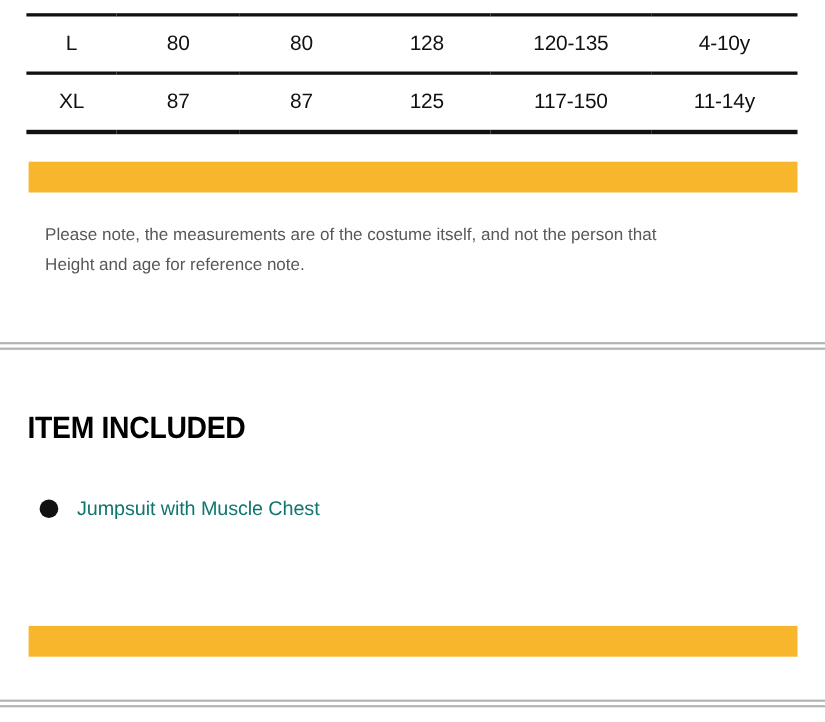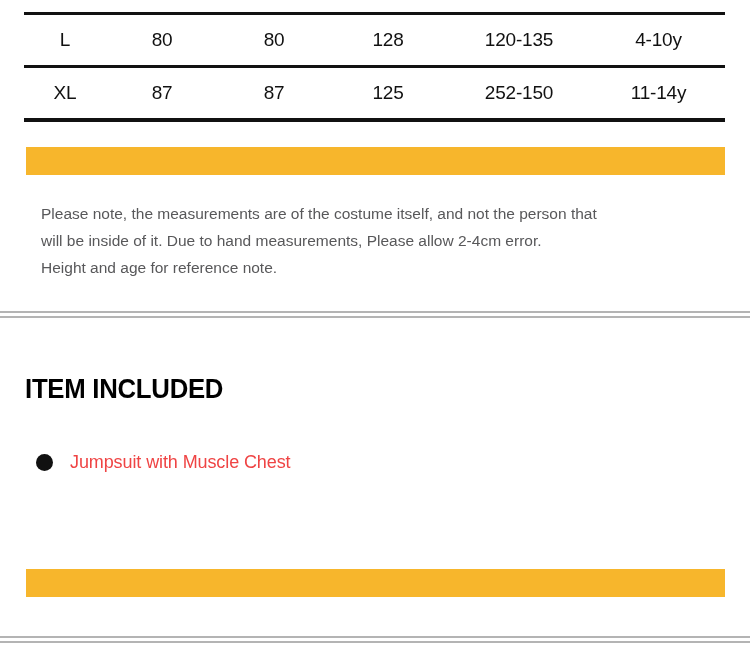--- a/index.html
+++ b/index.html
@@ -129,21 +129,21 @@
   .bullet-dot {
     width: 17px;
     height: 17px;
     border-radius: 50%;
     background: #111111;
     flex: 0 0 auto;
     margin-right: 17px;
   }
   .item-label {
     font-size: 18px;
-    color: #ef4444;
+    color: #0f766e;
     font-family: "Liberation Sans", sans-serif;
     letter-spacing: -0.1px;
   }
 </style>
 </head>
 <body>
 
 <div class="chart-section">
   <table class="size-table">
     <tbody>
@@ -161,32 +161,31 @@
         <td class="col-waist">80</td>
         <td class="col-len">128</td>
         <td class="col-hgt">120-135</td>
         <td class="col-age">4-10y</td>
       </tr>
       <tr>
         <td class="col-size">XL</td>
         <td class="col-chest">87</td>
         <td class="col-waist">87</td>
         <td class="col-len">125</td>
-        <td class="col-hgt">252-150</td>
+        <td class="col-hgt">117-150</td>
         <td class="col-age">11-14y</td>
       </tr>
     </tbody>
   </table>
 </div>
 
 <div class="yellow-bar" id="yellow-bar-top"></div>
 
 <div class="note-text">
   <div>Please note, the measurements are of the costume itself, and not the person that</div>
-  <div>will be inside of it. Due to hand measurements, Please allow 2-4cm error.</div>
   <div>Height and age for reference note.</div>
 </div>
 
 <div class="double-rule" id="divider-top">
   <div class="line-a"></div>
   <div class="line-b"></div>
 </div>
 
 <div class="section-heading">ITEM INCLUDED</div>
 

